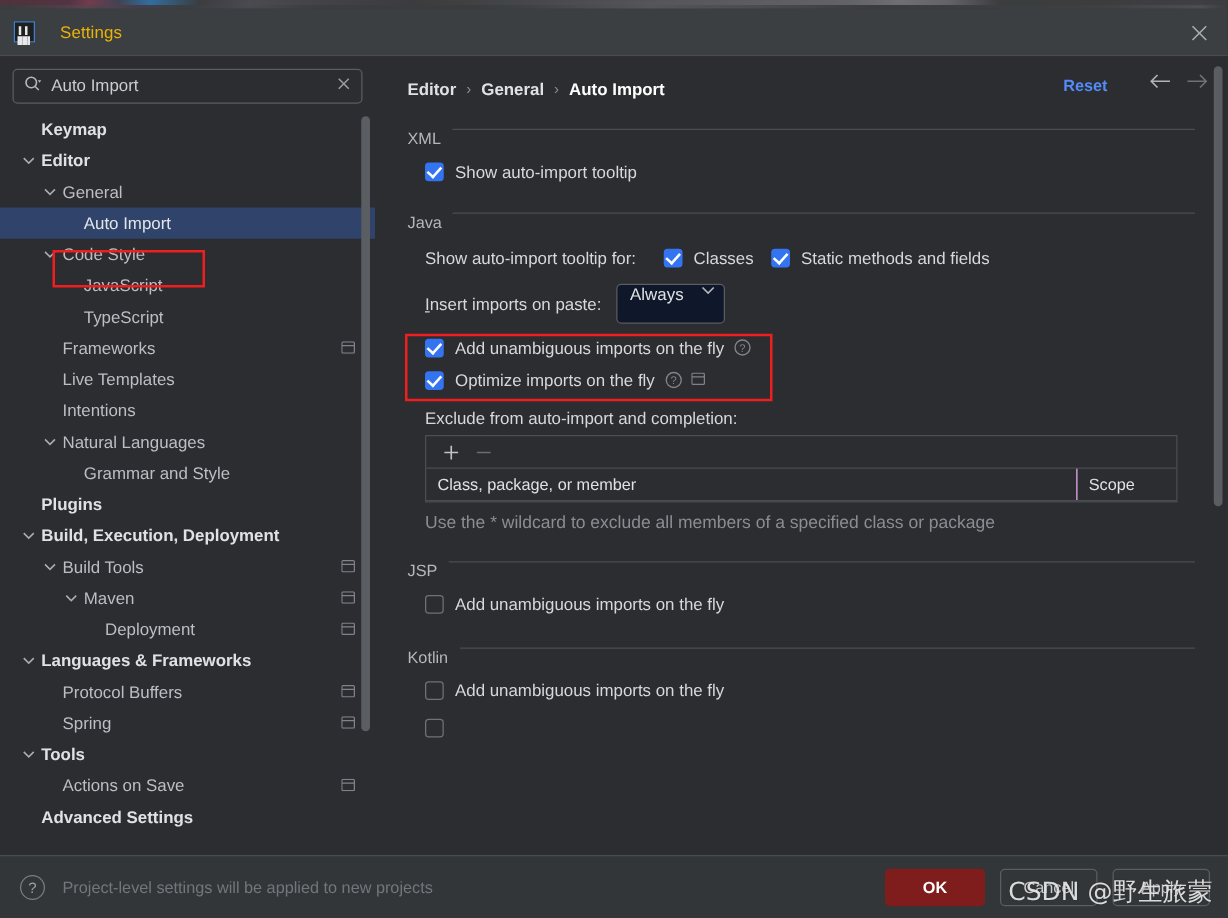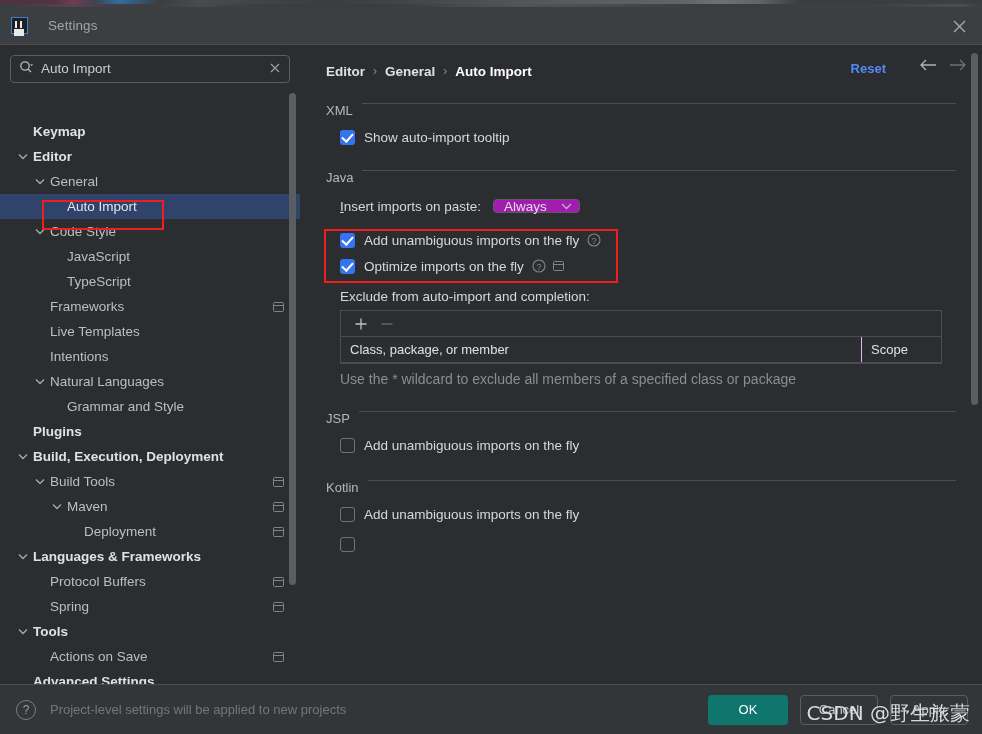--- a/index.html
+++ b/index.html
@@ -56,21 +56,21 @@
     content: ""; position: absolute; left: 3px; top: 3px;
     width: 2px; height: 7px; background: #e8e8e8;
   }
   .ij-logo::after {
     content: ""; position: absolute; left: 8px; top: 3px;
     width: 2px; height: 7px; background: #e8e8e8;
     box-shadow: -6px 8px 0 0 #e8e8e8, -4px 8px 0 0 #e8e8e8,
                 -2px 8px 0 0 #e8e8e8, 0px 8px 0 0 #e8e8e8, 2px 8px 0 0 #e8e8e8;
   }
   .title-text {
-    margin-left: 20px; font-size: 13.5px; color: #a3a3a3; letter-spacing: .1px;
+    margin-left: 20px; font-size: 13.5px; color: #eab308; letter-spacing: .1px;
   }
   .close-btn {
     position: absolute; right: 0; top: 0; width: 46px; height: 38px;
     display: flex; align-items: center; justify-content: center;
     cursor: pointer;
   }
   .close-btn svg { display: block; }
 
   
   .body-row { flex: 1; display: flex; min-height: 0; background: #2b2d30; }
@@ -88,21 +88,21 @@
     border: 1px solid #5a5d61; border-radius: 4px;
     display: flex; align-items: center; padding: 0 6px 0 8px;
   }
   .search-icon { flex: 0 0 auto; margin-right: 7px; }
   .search-val {
     flex: 1; font-size: 13.5px; color: #c9ccd0; line-height: 1;
   }
   .search-clear { flex: 0 0 auto; cursor: pointer; padding: 0 2px; }
 
   .tree {
-    flex: 1; overflow: hidden; position: relative; padding-top: 2px; margin-top: 28px;
+    flex: 1; overflow: hidden; position: relative; padding-top: 2px;
   }
   .tree-row {
     height: 25px; display: flex; align-items: center;
     position: relative; cursor: pointer; padding-right: 16px;
   }
   .tree-row.selected { background: #2f436b; }
   .tw {
     width: 13px; height: 13px; flex: 0 0 auto;
     display: flex; align-items: center; justify-content: center;
   }
@@ -187,23 +187,23 @@
   .help-icon {
     width: 14px; height: 14px; margin-left: 8px; flex: 0 0 auto; cursor: pointer;
   }
   .proj-badge { margin-left: 7px; flex: 0 0 auto; }
 
   .inline-row { display: flex; align-items: center; margin-left: 14px; min-height: 30px; }
   .gap-24 { width: 22px; }
   .gap-14 { width: 14px; }
 
   .combo {
-    height: 14px; min-width: 84px;
-    background: #a21caf; border: 1px solid #5a5d61; border-radius: 4px;
-    display: flex; align-items: center; justify-content: space-between;
+    height: 32px; min-width: 84px;
+    background: #0f172a; border: 1px solid #5a5d61; border-radius: 4px;
+    display: flex; justify-content: space-between;
     padding: 0 7px 0 10px; margin-left: 12px; cursor: pointer;
   }
   .combo-val { font-size: 13.5px; color: #dfe1e5; margin-right: 14px; }
 
   .excl-label { font-size: 13.5px; color: #d6d8dc; margin: 10px 0 6px 14px; }
 
   .table-box {
     margin-left: 14px; margin-right: 14px;
     border: 1px solid #4a4d51; background: #2b2d30;
   }
@@ -253,21 +253,21 @@
   }
   .footer-note { font-size: 13px; color: #73767a; margin-left: 14px; }
   .footer-btns {
     position: absolute; right: 14px; display: flex; gap: 12px; align-items: center;
   }
   .btn {
     height: 30px; min-width: 78px; border-radius: 4px;
     display: flex; align-items: center; justify-content: center;
     font-size: 13px; cursor: pointer;
   }
-  .btn.primary { background: #0f766e; color: #ffffff; font-weight: normal; min-width: 80px; }
+  .btn.primary { background: #7f1d1d; color: #ffffff; font-weight: bold; min-width: 80px; }
   .btn.ghost { background: transparent; border: 1px solid #5a5d61; color: #c9ccd0; }
 
   
   .watermark {
     position: absolute; right: 12px; bottom: 7px;
     font-size: 20px; color: #e8e8e8; opacity: .92;
     white-space: nowrap; pointer-events: none; z-index: 50;
     text-shadow: 0 0 1px rgba(0,0,0,.5);
     font-family: "DejaVu Sans", sans-serif;
   }
@@ -537,20 +537,29 @@
             <span class="opt-label">Show auto-import tooltip</span>
           </div>
         </div>
 
         <div class="group" style="padding-top:20px;">
           <div class="group-head">
             <span class="group-title">Java</span>
             <span class="group-rule"></span>
           </div>
 
+          <div class="inline-row" style="margin-top:6px;">
+            <span class="static-label">Show auto-import tooltip for:</span>
+            <span class="gap-24"></span>
+            <span class="cb on"></span>
+            <span class="opt-label">Classes</span>
+            <span class="gap-14"></span>
+            <span class="cb on"></span>
+            <span class="opt-label">Static methods and fields</span>
+          </div>
 
           <div class="inline-row" style="margin-top:6px;">
             <span class="static-label">
               <span class="under-first">I</span><span>nsert imports on paste:</span>
             </span>
             <span class="combo">
               <span class="combo-val">Always</span>
               <svg width="11" height="8" viewBox="0 0 11 8">
                 <path d="M1 2 L5.5 6.5 L10 2" stroke="#b5b8bc" stroke-width="1.3" fill="none"></path>
               </svg>

